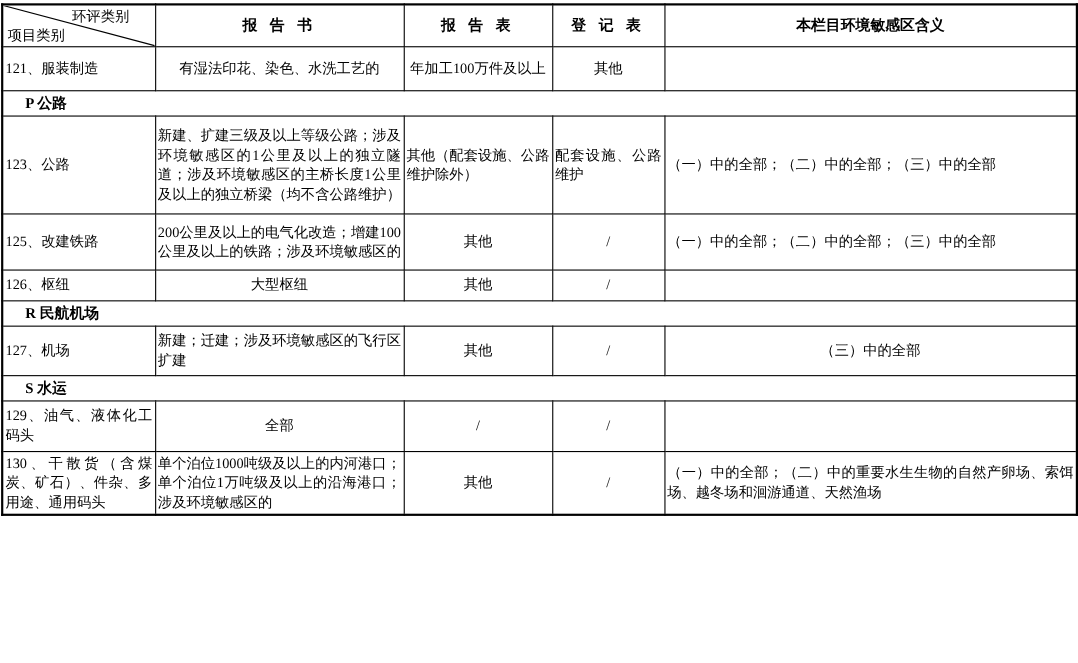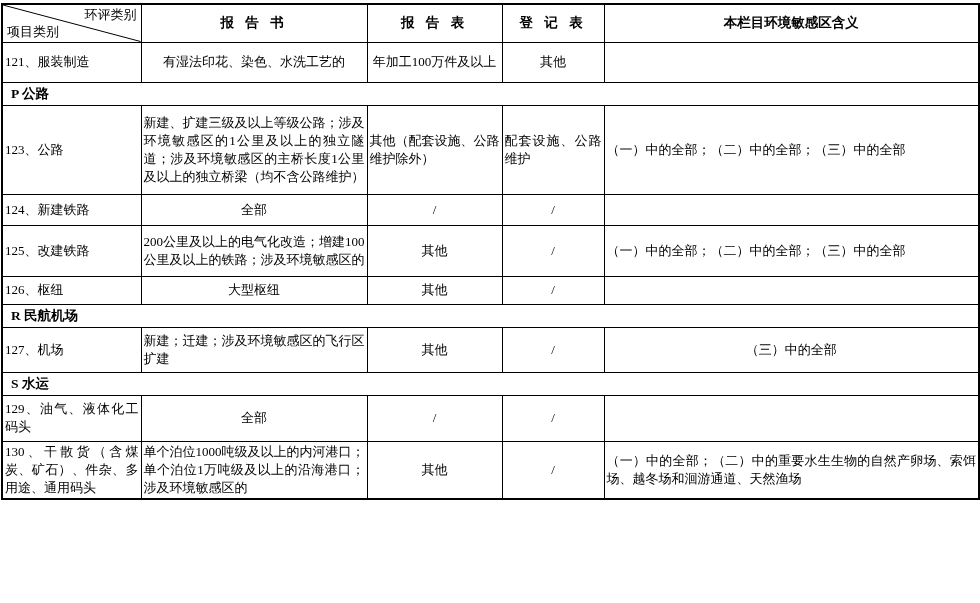--- a/index.html
+++ b/index.html
@@ -29,30 +29,30 @@
     text-align: center;
     padding: 1px 2px;
   }
   th.spread { letter-spacing: 4px; }
   td.center { text-align: center; padding: 1px 2px; }
   td.left { text-align: justify; }
   tr.section-row td {
     font-weight: bold;
     font-size: 13.5px;
     text-align: left;
-    padding: 1px 8px;
+    padding: 1px 20px;
   }
   th.diag {
     position: relative;
     padding: 0;
     font-weight: normal;
     font-size: 13px;
   }
   th.diag svg { position: absolute; left: 0; top: 0; width: 100%; height: 100%; display: block; }
-  th.diag .diag-top { position: absolute; top: 2px; right: 4px; line-height: 16px; }
+  th.diag .diag-top { position: absolute; top: 2px; right: 23px; line-height: 16px; }
   th.diag .diag-bottom { position: absolute; bottom: 2px; left: 4px; line-height: 16px; }
 </style>
 </head>
 <body>
 
 <div class="table-wrap">
   <table class="doc-table">
     <colgroup>
       <col style="width:139px">
       <col style="width:226px">
@@ -86,27 +86,20 @@
         <tr class="section-row" style="height: 23px;">
           <td colspan="5">P 公路</td>
         </tr>
         <tr style="height: 89px;">
           <td class="left">123、公路</td>
           <td class="left">新建、扩建三级及以上等级公路；涉及环境敏感区的1公里及以上的独立隧道；涉及环境敏感区的主桥长度1公里及以上的独立桥梁（均不含公路维护）</td>
           <td class="left">其他（配套设施、公路维护除外）</td>
           <td class="left">配套设施、公路维护</td>
           <td class="left">（一）中的全部；（二）中的全部；（三）中的全部</td>
         </tr>
-        <tr style="height: 31px;">
-          <td class="left">124、新建铁路</td>
-          <td class="center">全部</td>
-          <td class="center">/</td>
-          <td class="center">/</td>
-          <td class="left"></td>
-        </tr>
         <tr style="height: 51px;">
           <td class="left">125、改建铁路</td>
           <td class="left">200公里及以上的电气化改造；增建100公里及以上的铁路；涉及环境敏感区的</td>
           <td class="center">其他</td>
           <td class="center">/</td>
           <td class="left">（一）中的全部；（二）中的全部；（三）中的全部</td>
         </tr>
         <tr style="height: 28px;">
           <td class="left">126、枢纽</td>
           <td class="center">大型枢纽</td>

